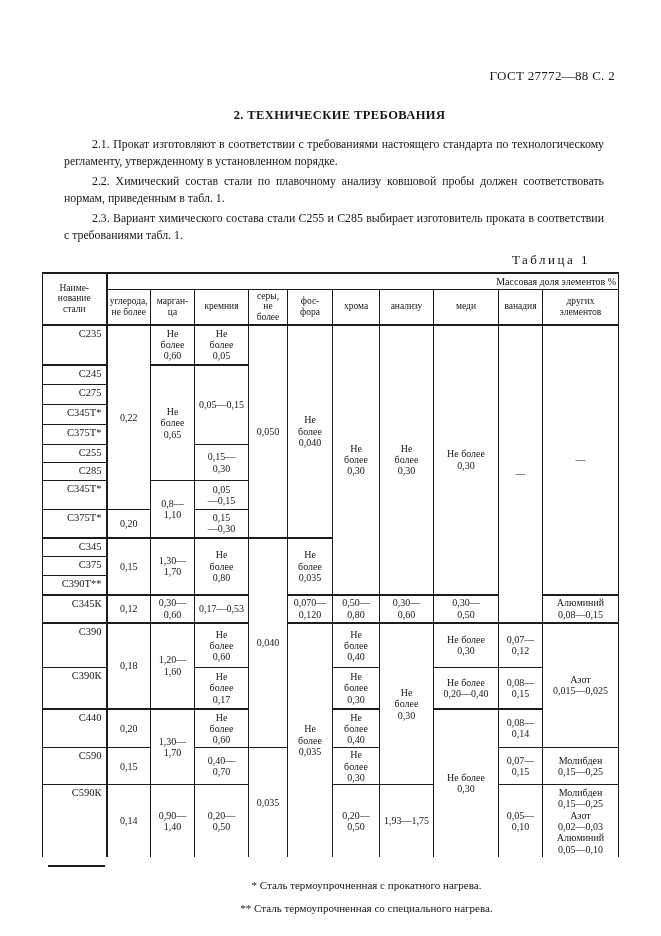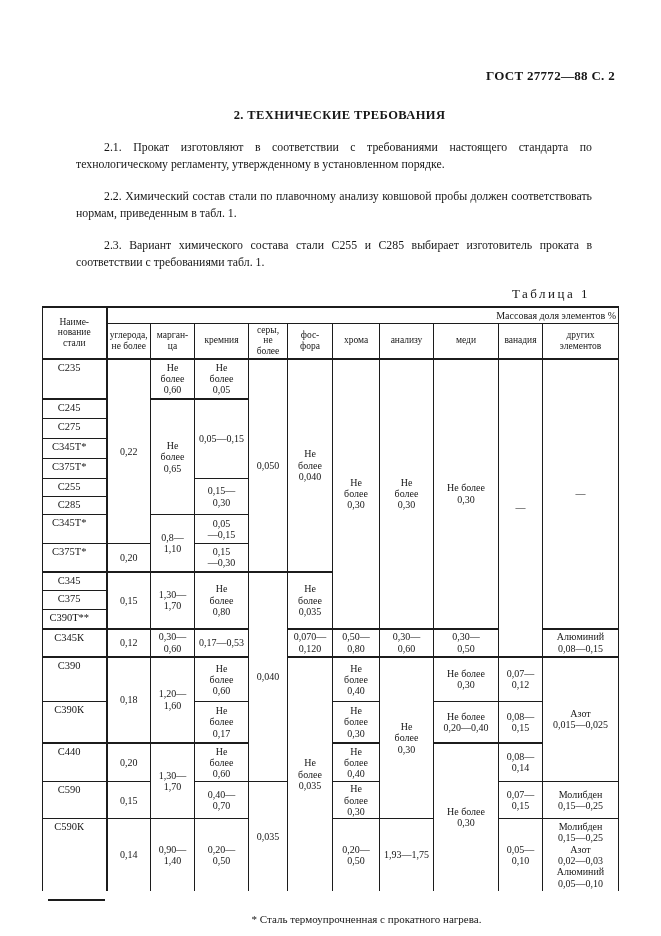--- a/index.html
+++ b/index.html
@@ -1,32 +1,32 @@
 <!DOCTYPE html>
 <html><head>
 <meta charset="utf-8">
 <style>
   html,body{margin:0;padding:0;}
   .page{width:661px;height:936px;background:#ffffff;position:relative;overflow:hidden;
         font-family:"Liberation Serif","DejaVu Serif",serif;color:#161616;}
   .doc-header{padding-top:68px;padding-right:46px;text-align:right;
-              font-weight:bold;font-size:13px;letter-spacing:.3px;}
+              font-weight:normal;font-size:13px;letter-spacing:.3px;}
   .doc-title{margin-top:24px;padding-left:64px;padding-right:46px;text-align:center;
              font-weight:bold;font-size:12.5px;letter-spacing:.4px;}
   .body-text{margin:13px 53px 0 60px;font-size:11.8px;line-height:16.5px;text-align:justify;}
-  .body-text p{margin:16px;text-indent:28px;}
+  .body-text p{margin:4px;text-indent:28px;}
   .table-label{margin:9px 71px 4px 0;text-align:right;font-size:13px;letter-spacing:2.5px;}
   table{border-collapse:collapse;margin-left:42px;table-layout:fixed;width:576px;
         border-top:2px solid #1c1c1c;}
   td,th{border:1px solid #1c1c1c;padding:1px 2px;font-weight:normal;
         font-size:10px;line-height:1.13;overflow:hidden;}
   th{white-space:pre-line;text-align:center;vertical-align:middle;font-size:9.5px;}
   th.group{font-size:10px;text-align:right;}
   td.d{white-space:pre-line;text-align:center;vertical-align:middle;}
-  td.nm{font-size:10.5px;text-align:center;vertical-align:top;padding:2px 14px 1px 4px;
+  td.nm{font-size:10.5px;text-align:right;vertical-align:top;padding:2px 4px 1px 4px;
         white-space:nowrap;}
   .vh{border-right-width:2px;}
   .hb{border-bottom-width:2px;}
   .nb{border-bottom:none;}
   .footnotes{margin:8px 0 0 42px;}
   .fn-rule{width:57px;margin-left:6px;border-top:2px solid #1c1c1c;height:3px;}
   .footnotes p{margin:8px 0 1px 30px;font-size:11px;line-height:15px;text-align:center;}
 </style>
 </head>
 <body>

